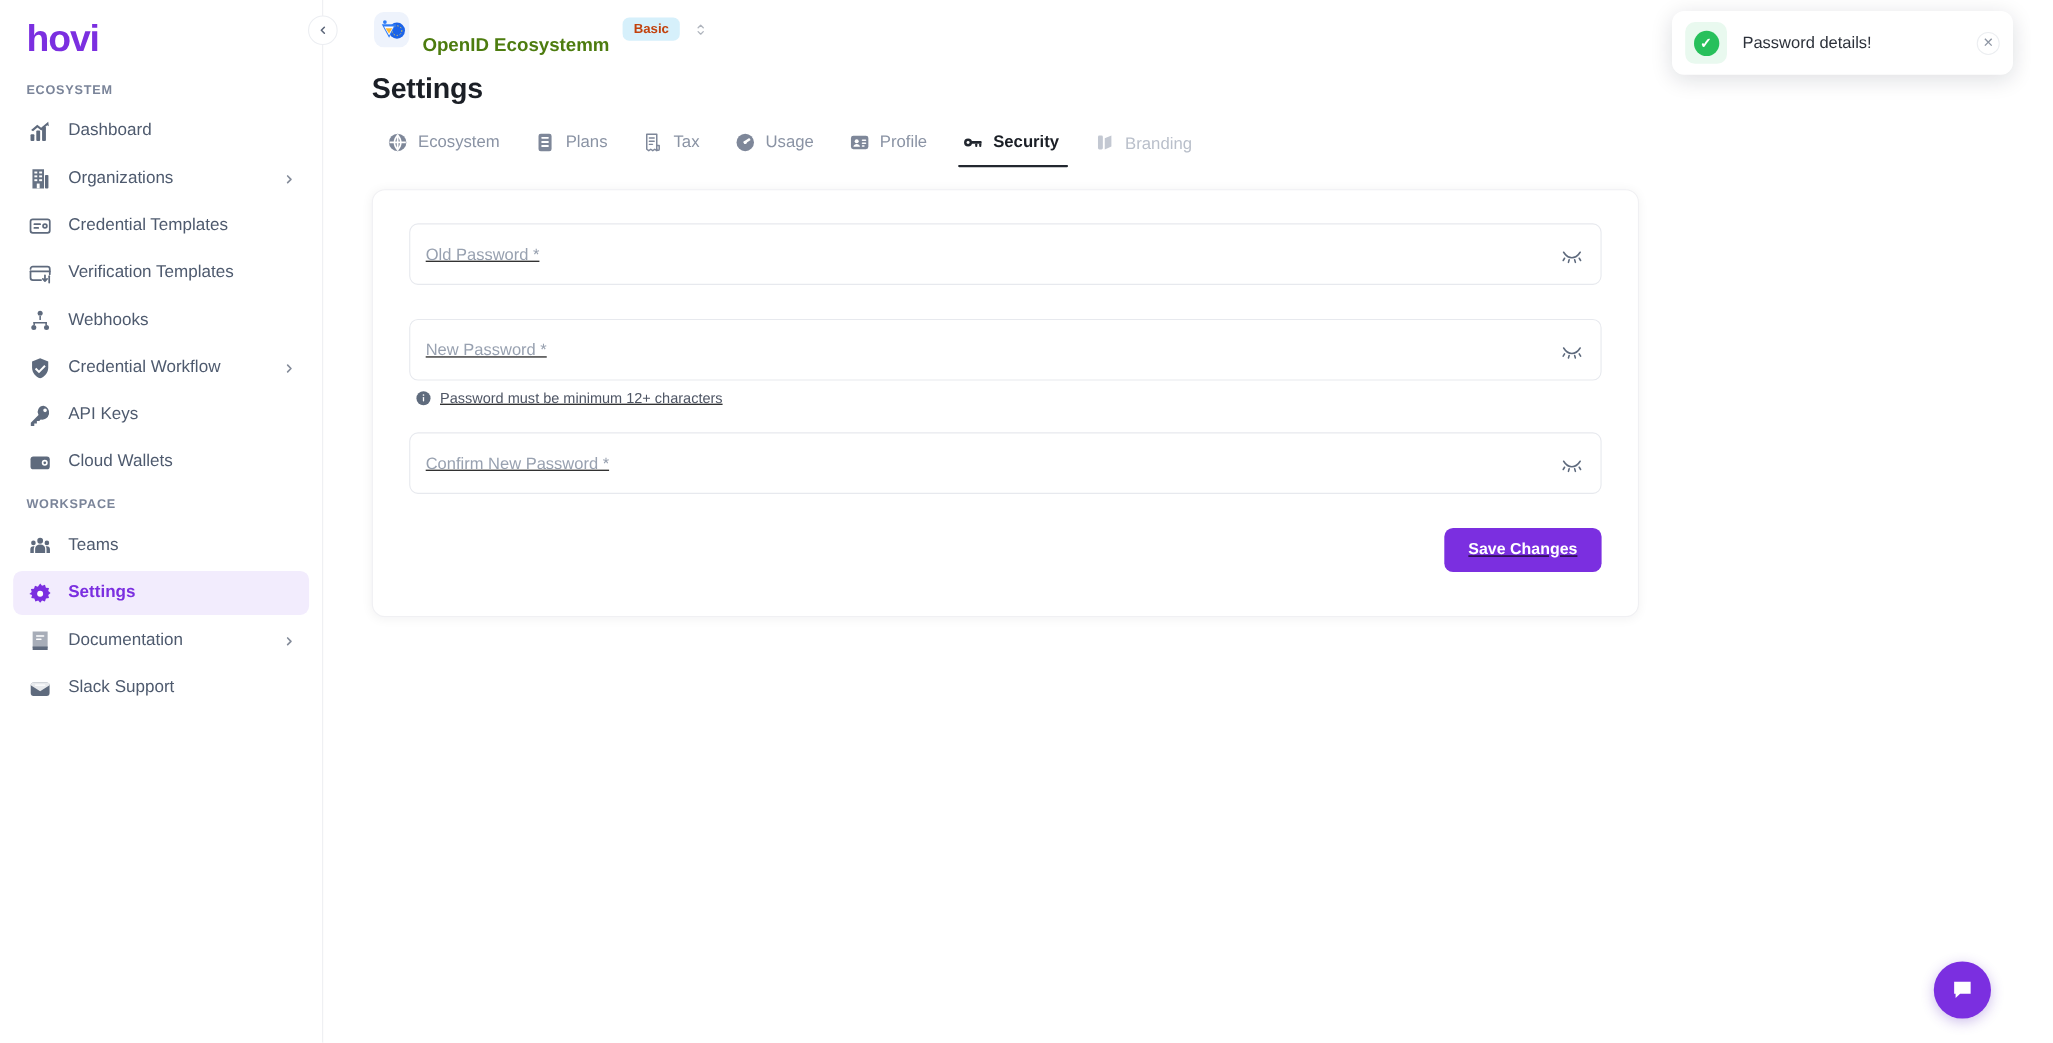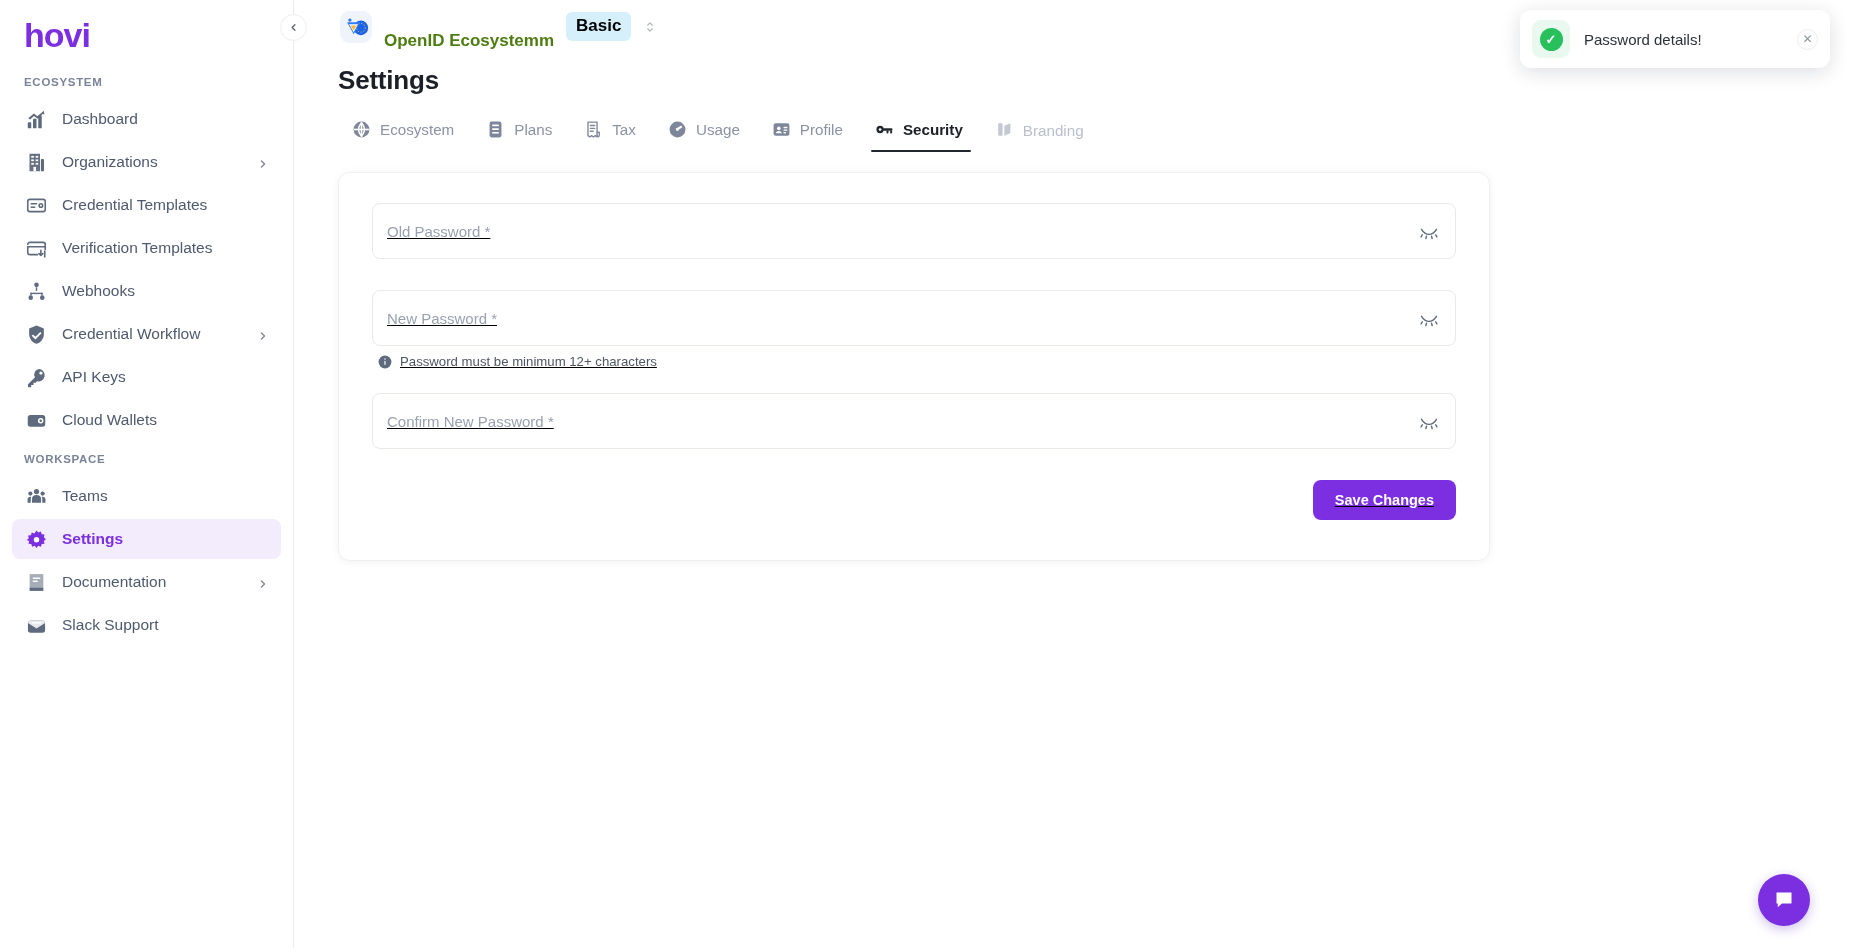--- a/index.html
+++ b/index.html
@@ -56,22 +56,22 @@
     height: 53px; display: flex; align-items: center;
     padding-left: 46px; gap: 12px;
   }
   .eco-logo {
     width: 32px; height: 32px; border-radius: 9px;
     display: flex; align-items: center; justify-content: center;
     background: #eef3fc; flex: 0 0 32px;
   }
   .eco-name { font-size: 17px; font-weight: 700; color: #4d7c0f; white-space: nowrap; margin-top: 28px; }
   .badge {
-    background: #d6f0fb; color: #000000;
-    font-size: 17px; font-weight: 700;
+    background: #d6f0fb; color: #c2410c;
+    font-size: 12px; font-weight: 700;
     padding: 3px 10px; border-radius: 6px; line-height: 1.3;
   }
   .updown { width: 14px; height: 18px; opacity: .55; cursor: pointer; }
 
   .content { padding: 12px 0 0 44px; }
   .page-title { font-size: 26px; font-weight: 700; color: #1b1f26; letter-spacing: -0.2px; }
   .page-desc { font-size: 15.3px; color: #3c424c; margin-top: 21px; }
 
   
   .tabs { display: flex; align-items: flex-end; gap: 0; margin-top: 24px; }

